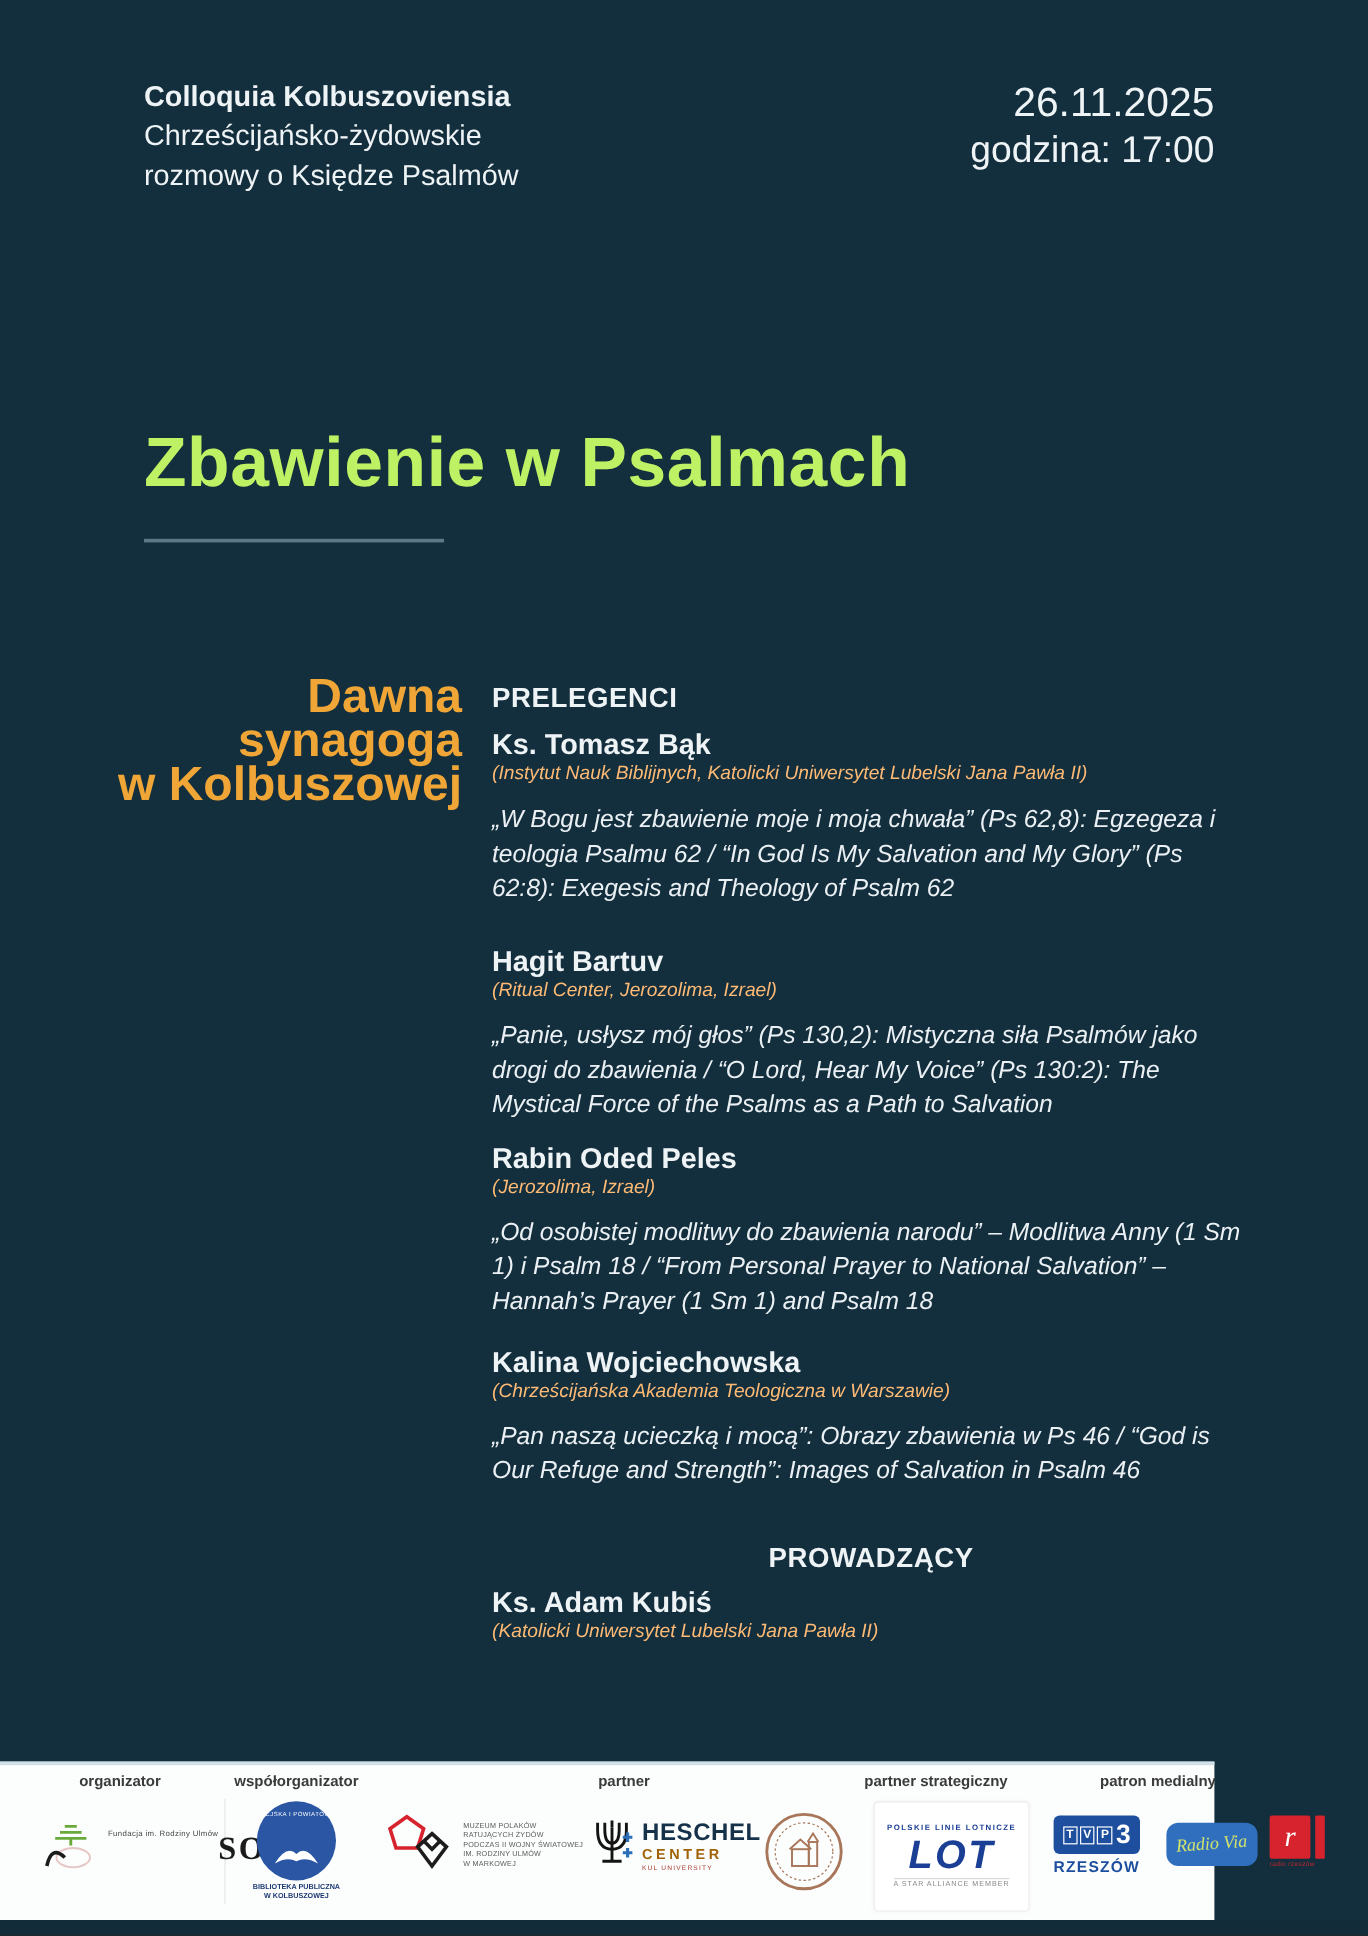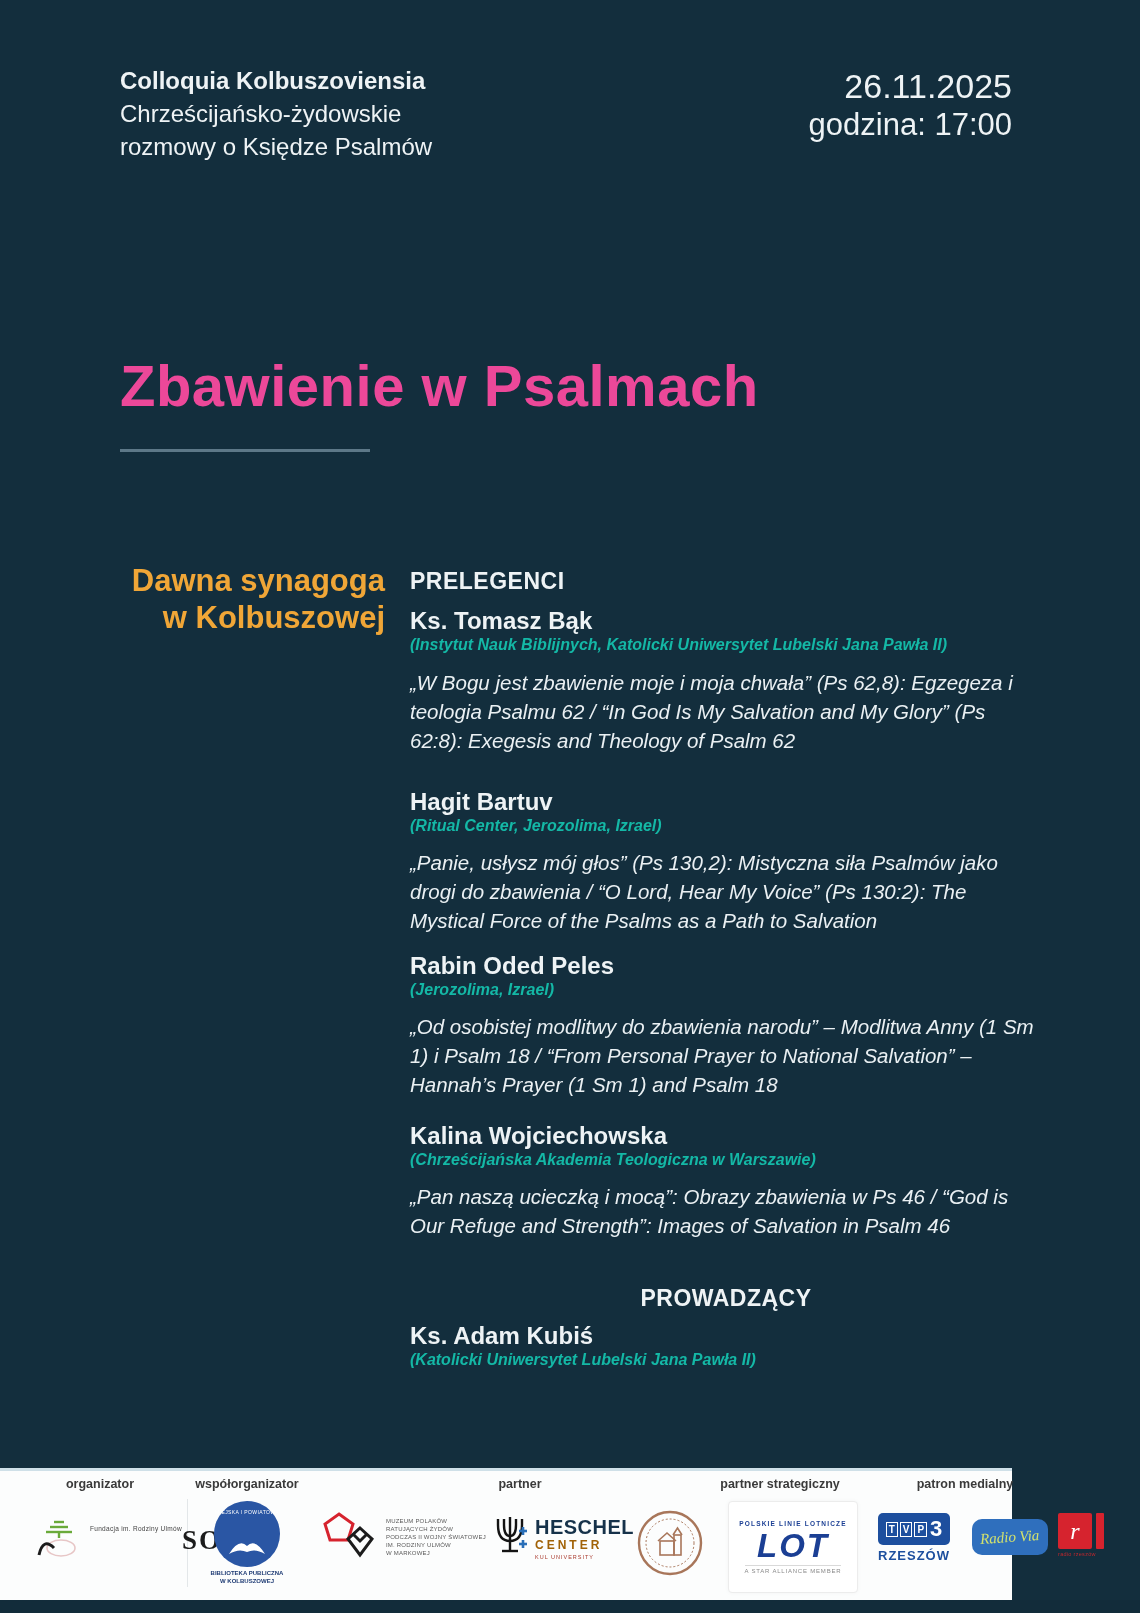--- a/index.html
+++ b/index.html
@@ -11,29 +11,29 @@
     overflow:hidden;
     margin:0 auto;
   }
   
   .series-block{position:absolute;left:120px;top:64px;color:#eef3f5;font-size:24px;line-height:33px;}
   .series-title{font-weight:700;}
   .date-block{position:absolute;right:128px;top:66px;text-align:right;color:#eef3f5;font-weight:400;}
   .date-line{font-size:34px;line-height:40px;}
   .time-line{font-size:31px;line-height:38px;}
   
-  .main-title{position:absolute;left:120px;top:352px;color:#ec4899;font-size:58px;font-weight:700;letter-spacing:.5px;}
+  .main-title{position:absolute;left:120px;top:352px;color:#bef264;font-size:58px;font-weight:700;letter-spacing:.5px;}
   .title-rule{position:absolute;left:120px;top:449px;width:250px;height:3px;background:#5d7888;}
   
-  .venue{position:absolute;left:60px;top:562px;width:325px;text-align:right;color:#f0a637;font-size:31px;line-height:37px;font-weight:700;}
+  .venue{position:absolute;left:60px;top:562px;width:325px;text-align:right;color:#f0a637;font-size:40px;line-height:37px;font-weight:700;}
   
   .col{position:absolute;left:410px;width:632px;color:#eef3f5;}
   .section-heading{font-size:23px;font-weight:700;letter-spacing:.5px;}
   .speaker-name{font-size:24px;font-weight:700;}
-  .speaker-affiliation{font-size:16px;font-style:italic;color:#14b8a6;font-weight:bold;}
+  .speaker-affiliation{font-size:16px;font-style:italic;color:#fdba74;}
   .talk{font-size:20.5px;font-style:italic;line-height:29px;color:#eaf0f3;}
   
   .footer{position:absolute;left:0;top:1468px;width:1012px;height:132px;background:#fcfdfd;border-top:3px solid #cfe0e8;box-sizing:border-box;}
   .footer-label{position:absolute;top:6px;font-size:12.5px;font-weight:700;color:#3a3a3a;transform:translateX(-50%);white-space:nowrap;}
   .lbl-org{left:100px;} .lbl-coorg{left:247px;} .lbl-partner{left:520px;} .lbl-strat{left:780px;} .lbl-media{left:965px;}
   .vdivider{position:absolute;top:28px;height:88px;width:1px;background:#e3e7e9;}
   
   .soar{position:absolute;left:34px;top:44px;display:flex;align-items:center;gap:6px;}
   .soar-texts{display:flex;flex-direction:row;}
   .soar-small{font-size:6.5px;color:#444;letter-spacing:.3px;}

